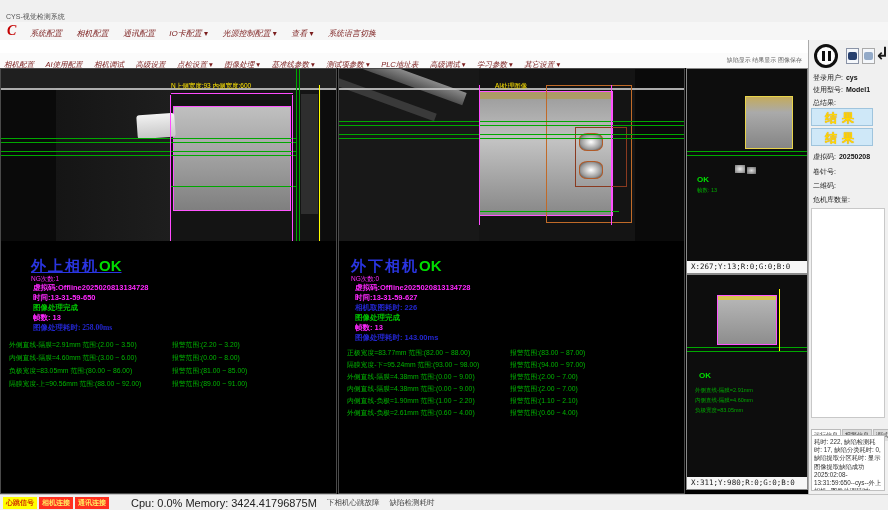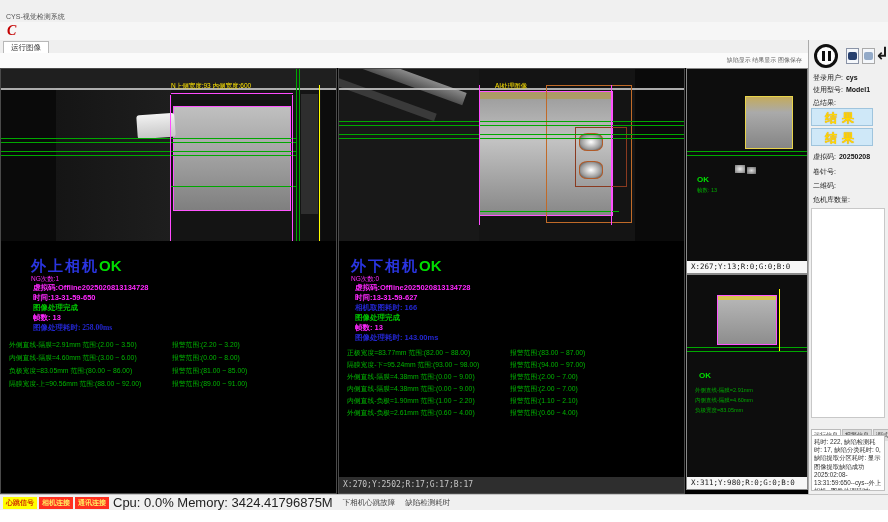--- a/index.html
+++ b/index.html
@@ -74,41 +74,61 @@
           background:#ddd;border:1px solid #bbb;border-bottom:none;margin-right:1px;}
   .sb-tab.active{background:#fff;}
   .sb-log{position:absolute;left:2px;top:395px;width:74px;height:56px;background:#fff;border:1px solid #c0c0c0;
           font-size:6.3px;line-height:1.3;color:#333;padding:2px;box-sizing:border-box;overflow:hidden;}
   
   .statusbar{position:absolute;left:0;top:494px;width:888px;height:16px;background:#f0f0f0;border-top:1px solid #c4c4c4;
              display:flex;align-items:center;padding-left:3px;box-sizing:border-box;white-space:nowrap;}
   .badge{font-size:7px;font-weight:bold;padding:1px 3px;margin-right:2px;}
   .badge-hb{background:#ffff00;color:#d03000;}
   .badge-red{background:#ff3020;color:#ffe860;}
-  .sb-cpu{font-size:13px;color:#222;margin-left:2px;}
+  .sb-cpu{font-size:11px;color:#222;margin-left:20px;}
   .sb-fault{font-size:7.5px;color:#444;margin-left:10px;}
 </style>
 </head>
 <body>
 
 <div class="app">
 
   <div class="titlebar">
     <span class="title-text">CYS-视觉检测系统</span>
   </div>
 
   <div class="menubar">
     <span class="logo">C</span>
-  </div>
-
-  <div class="tabstrip">
-    <div class="page-tab">运行图像</div>
-  </div>
+    <span class="menu-row">
+      <span class="menu-item">系统配置</span>
+      <span class="menu-item">相机配置</span>
+      <span class="menu-item">通讯配置</span>
+      <span class="menu-item">IO卡配置 ▾</span>
+      <span class="menu-item">光源控制配置 ▾</span>
+      <span class="menu-item">查看 ▾</span>
+      <span class="menu-item">系统语言切换</span>
+    </span>
+  </div>
+
 
   <div class="toolbar2">
+    <span class="tb-row">
+      <span class="tb-item">相机配置</span>
+      <span class="tb-item">AI使用配置</span>
+      <span class="tb-item">相机调试</span>
+      <span class="tb-item">高级设置</span>
+      <span class="tb-item">点检设置 ▾</span>
+      <span class="tb-item">图像处理 ▾</span>
+      <span class="tb-item">基准线参数 ▾</span>
+      <span class="tb-item">测试项参数 ▾</span>
+      <span class="tb-item">PLC地址表</span>
+      <span class="tb-item">高级调试 ▾</span>
+      <span class="tb-item">学习参数 ▾</span>
+      <span class="tb-item">其它设置 ▾</span>
+    </span>
     <span class="tb-hint">缺陷显示  结果显示  图像保存</span>
   </div>
 
   <div class="main-bg"></div>
 
   <div class="cam-panel panel-left">
     <div class="cam-img">
       <div class="abs" style="left:0;top:0;width:55px;height:172px;background:#0a0a0a;"></div>
       <div class="abs" style="left:55px;top:0;width:115px;height:172px;background:linear-gradient(90deg,#151515,#1e1e1e);"></div>
       <div class="abs" style="left:320px;top:0;width:17px;height:172px;background:#0c0c0c;"></div>
@@ -123,21 +143,21 @@
       <div class="abs gline" style="left:0;top:86px;width:296px;"></div>
       <div class="abs gline" style="left:170px;top:117px;width:126px;"></div>
       <div class="abs mvline" style="left:169px;top:26px;height:148px;"></div>
       <div class="abs mvline" style="left:291px;top:26px;height:148px;"></div>
       <div class="abs gvline" style="left:295px;top:0;height:172px;"></div>
       <div class="abs gvline" style="left:298px;top:0;height:172px;"></div>
       <div class="abs yvline" style="left:318px;top:16px;height:156px;"></div>
       <div class="abs ynote" style="left:170px;top:13px;">N上侧宽度:93  内侧宽度:600</div>
       <div class="abs" style="left:170px;top:24px;width:122px;height:1px;background:#ff4bff;"></div>
     </div>
-    <div class="cam-title" style="left:30px;top:188px;">
+    <div class="cam-title" style="left:30px;top:188px;text-decoration:underline;">
       <span>外上相机</span><span class="cam-ok">OK</span>
     </div>
     <div class="ngline" style="left:30px;top:206px;">NG次数:1</div>
     <div class="iline mag" style="left:32px;top:214px;">虚拟码:Offline2025020813134728</div>
     <div class="iline mag" style="left:32px;top:224px;">时间:13-31-59-650</div>
     <div class="iline grn" style="left:32px;top:234px;">图像处理完成</div>
     <div class="iline mag" style="left:32px;top:244px;">帧数: 13</div>
     <div class="iline blu" style="left:32px;top:254px;font-family:Liberation Serif, serif;">图像处理耗时: 258.00ms</div>
     <div class="mrows" style="top:271px;">
       <div class="mrow"><span>外侧直线-隔膜=2.91mm 范围:(2.00 ~ 3.50)</span><span class="alarm">报警范围:(2.20 ~ 3.20)</span></div>
@@ -168,33 +188,32 @@
       <div class="abs mvline" style="left:140px;top:16px;height:140px;"></div>
       <div class="abs mvline" style="left:272px;top:16px;height:140px;"></div>
       <div class="abs ynote" style="left:156px;top:13px;">AI处理图像</div>
     </div>
     <div class="cam-title" style="left:12px;top:188px;">
       <span>外下相机</span><span class="cam-ok">OK</span>
     </div>
     <div class="ngline" style="left:12px;top:206px;">NG次数:0</div>
     <div class="iline mag" style="left:16px;top:214px;">虚拟码:Offline2025020813134728</div>
     <div class="iline mag" style="left:16px;top:224px;">时间:13-31-59-627</div>
-    <div class="iline blu" style="left:16px;top:234px;">相机取图耗时: 166</div>
+    <div class="iline blu" style="left:16px;top:234px;">相机取图耗时: 226</div>
     <div class="iline grn" style="left:16px;top:244px;">图像处理完成</div>
     <div class="iline mag" style="left:16px;top:254px;">帧数: 13</div>
     <div class="iline blu" style="left:16px;top:264px;">图像处理耗时: 143.00ms</div>
     <div class="mrows" style="top:279px;">
       <div class="mrow" style="height:12px;"><span>正极宽度=83.77mm 范围:(82.00 ~ 88.00)</span><span class="alarm">报警范围:(83.00 ~ 87.00)</span></div>
       <div class="mrow" style="height:12px;"><span>隔膜宽度-下=95.24mm 范围:(93.00 ~ 98.00)</span><span class="alarm">报警范围:(94.00 ~ 97.00)</span></div>
       <div class="mrow" style="height:12px;"><span>外侧直线-隔膜=4.38mm 范围:(0.00 ~ 9.00)</span><span class="alarm">报警范围:(2.00 ~ 7.00)</span></div>
       <div class="mrow" style="height:12px;"><span>内侧直线-隔膜=4.38mm 范围:(0.00 ~ 9.00)</span><span class="alarm">报警范围:(2.00 ~ 7.00)</span></div>
       <div class="mrow" style="height:12px;"><span>内侧直线-负极=1.90mm 范围:(1.00 ~ 2.20)</span><span class="alarm">报警范围:(1.10 ~ 2.10)</span></div>
       <div class="mrow" style="height:12px;"><span>外侧直线-负极=2.61mm 范围:(0.60 ~ 4.00)</span><span class="alarm">报警范围:(0.60 ~ 4.00)</span></div>
     </div>
-    <div class="coord-strip">X:270;Y:2502;R:17;G:17;B:17</div>
   </div>
 
   <div class="prev prev1">
     <div class="abs" style="left:58px;top:27px;width:48px;height:53px;background:linear-gradient(180deg,#c4ab5c,#aaaaaa 30%,#858585);border:1px solid #e8d44a;box-sizing:border-box;"></div>
     <div class="abs gline" style="left:0;top:82px;width:120px;"></div>
     <div class="abs gline" style="left:0;top:86px;width:120px;"></div>
     <div class="abs" style="left:48px;top:96px;width:10px;height:8px;background:radial-gradient(#eee,#777);"></div>
     <div class="abs" style="left:60px;top:98px;width:9px;height:7px;background:radial-gradient(#ddd,#666);"></div>
     <div class="prev-ok" style="left:10px;top:106px;">OK</div>
     <div class="prev-note" style="left:10px;top:118px;">帧数: 13</div>

